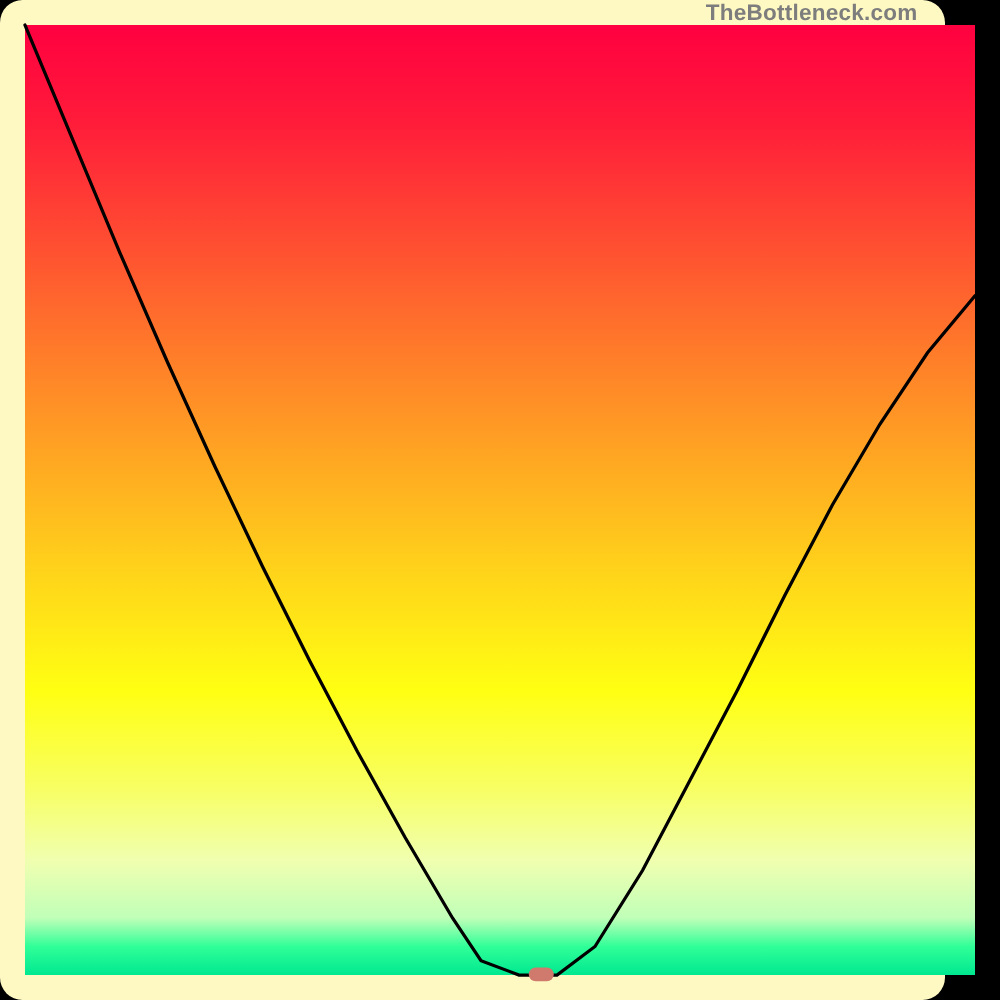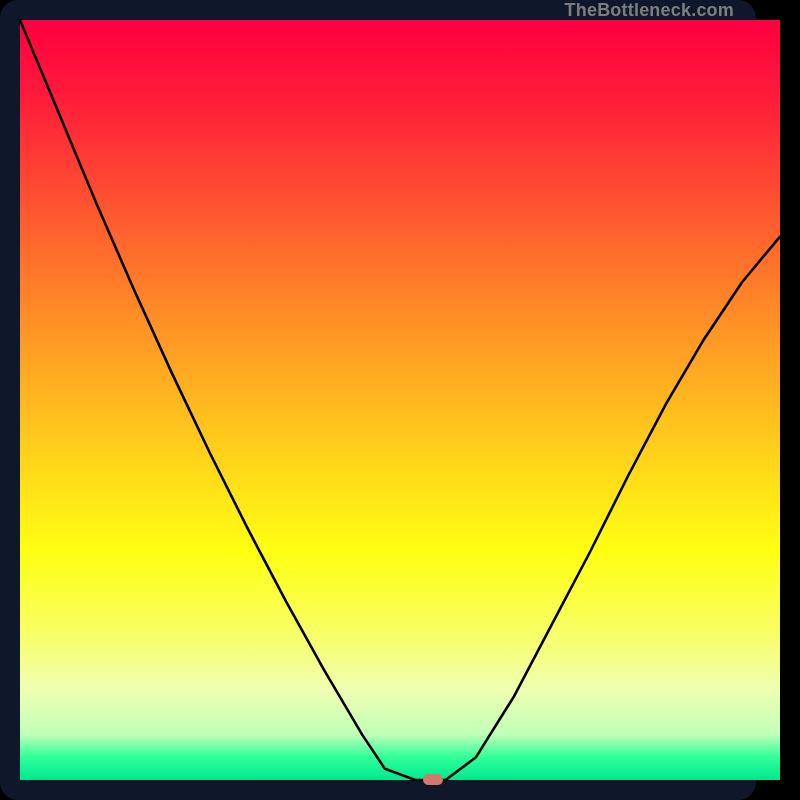--- a/index.html
+++ b/index.html
@@ -7,21 +7,21 @@
     padding: 0;
     width: 800px;
     height: 800px;
     background: #000;
     overflow: hidden;
   }
   .canvas {
     position: relative;
     width: 756px;
     height: 800px;
-    background: #0f172a;
+    background: #fef9c3;
     border-radius: 18px;
   }
   .plot-area {
     position: absolute;
     left: 20px;
     top: 20px;
     width: 760px;
     height: 760px;
     
     background: linear-gradient(

